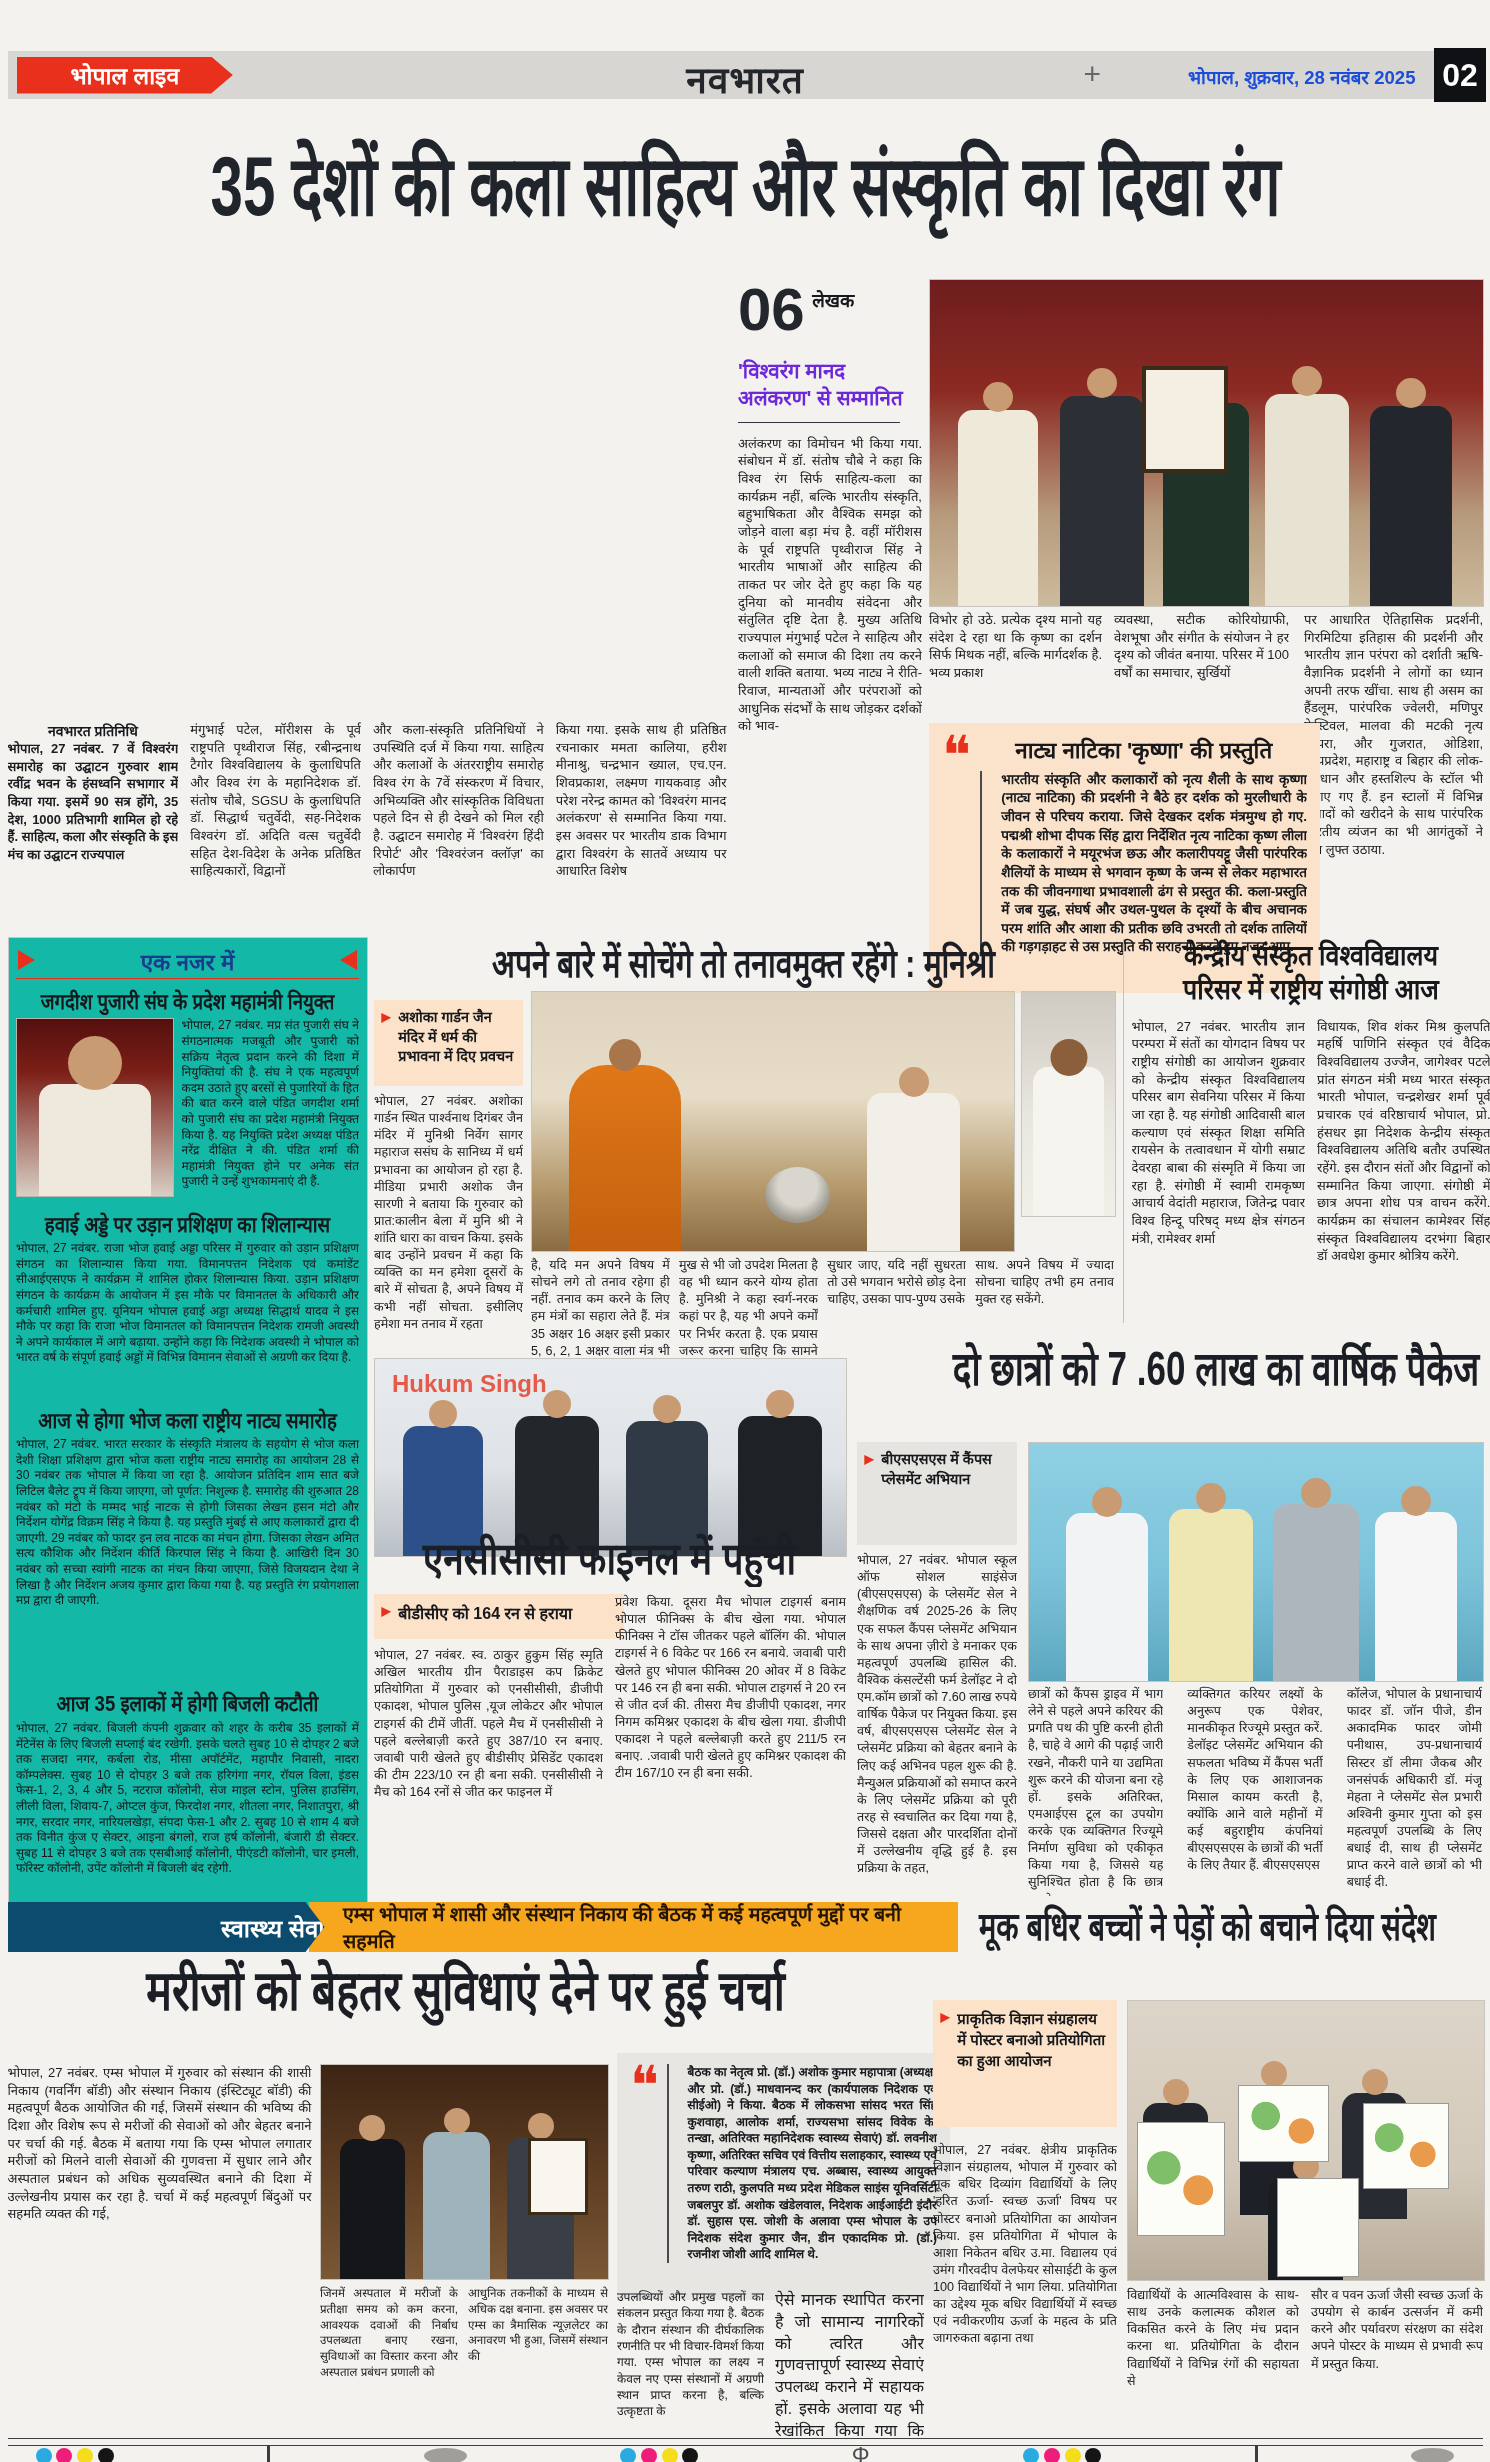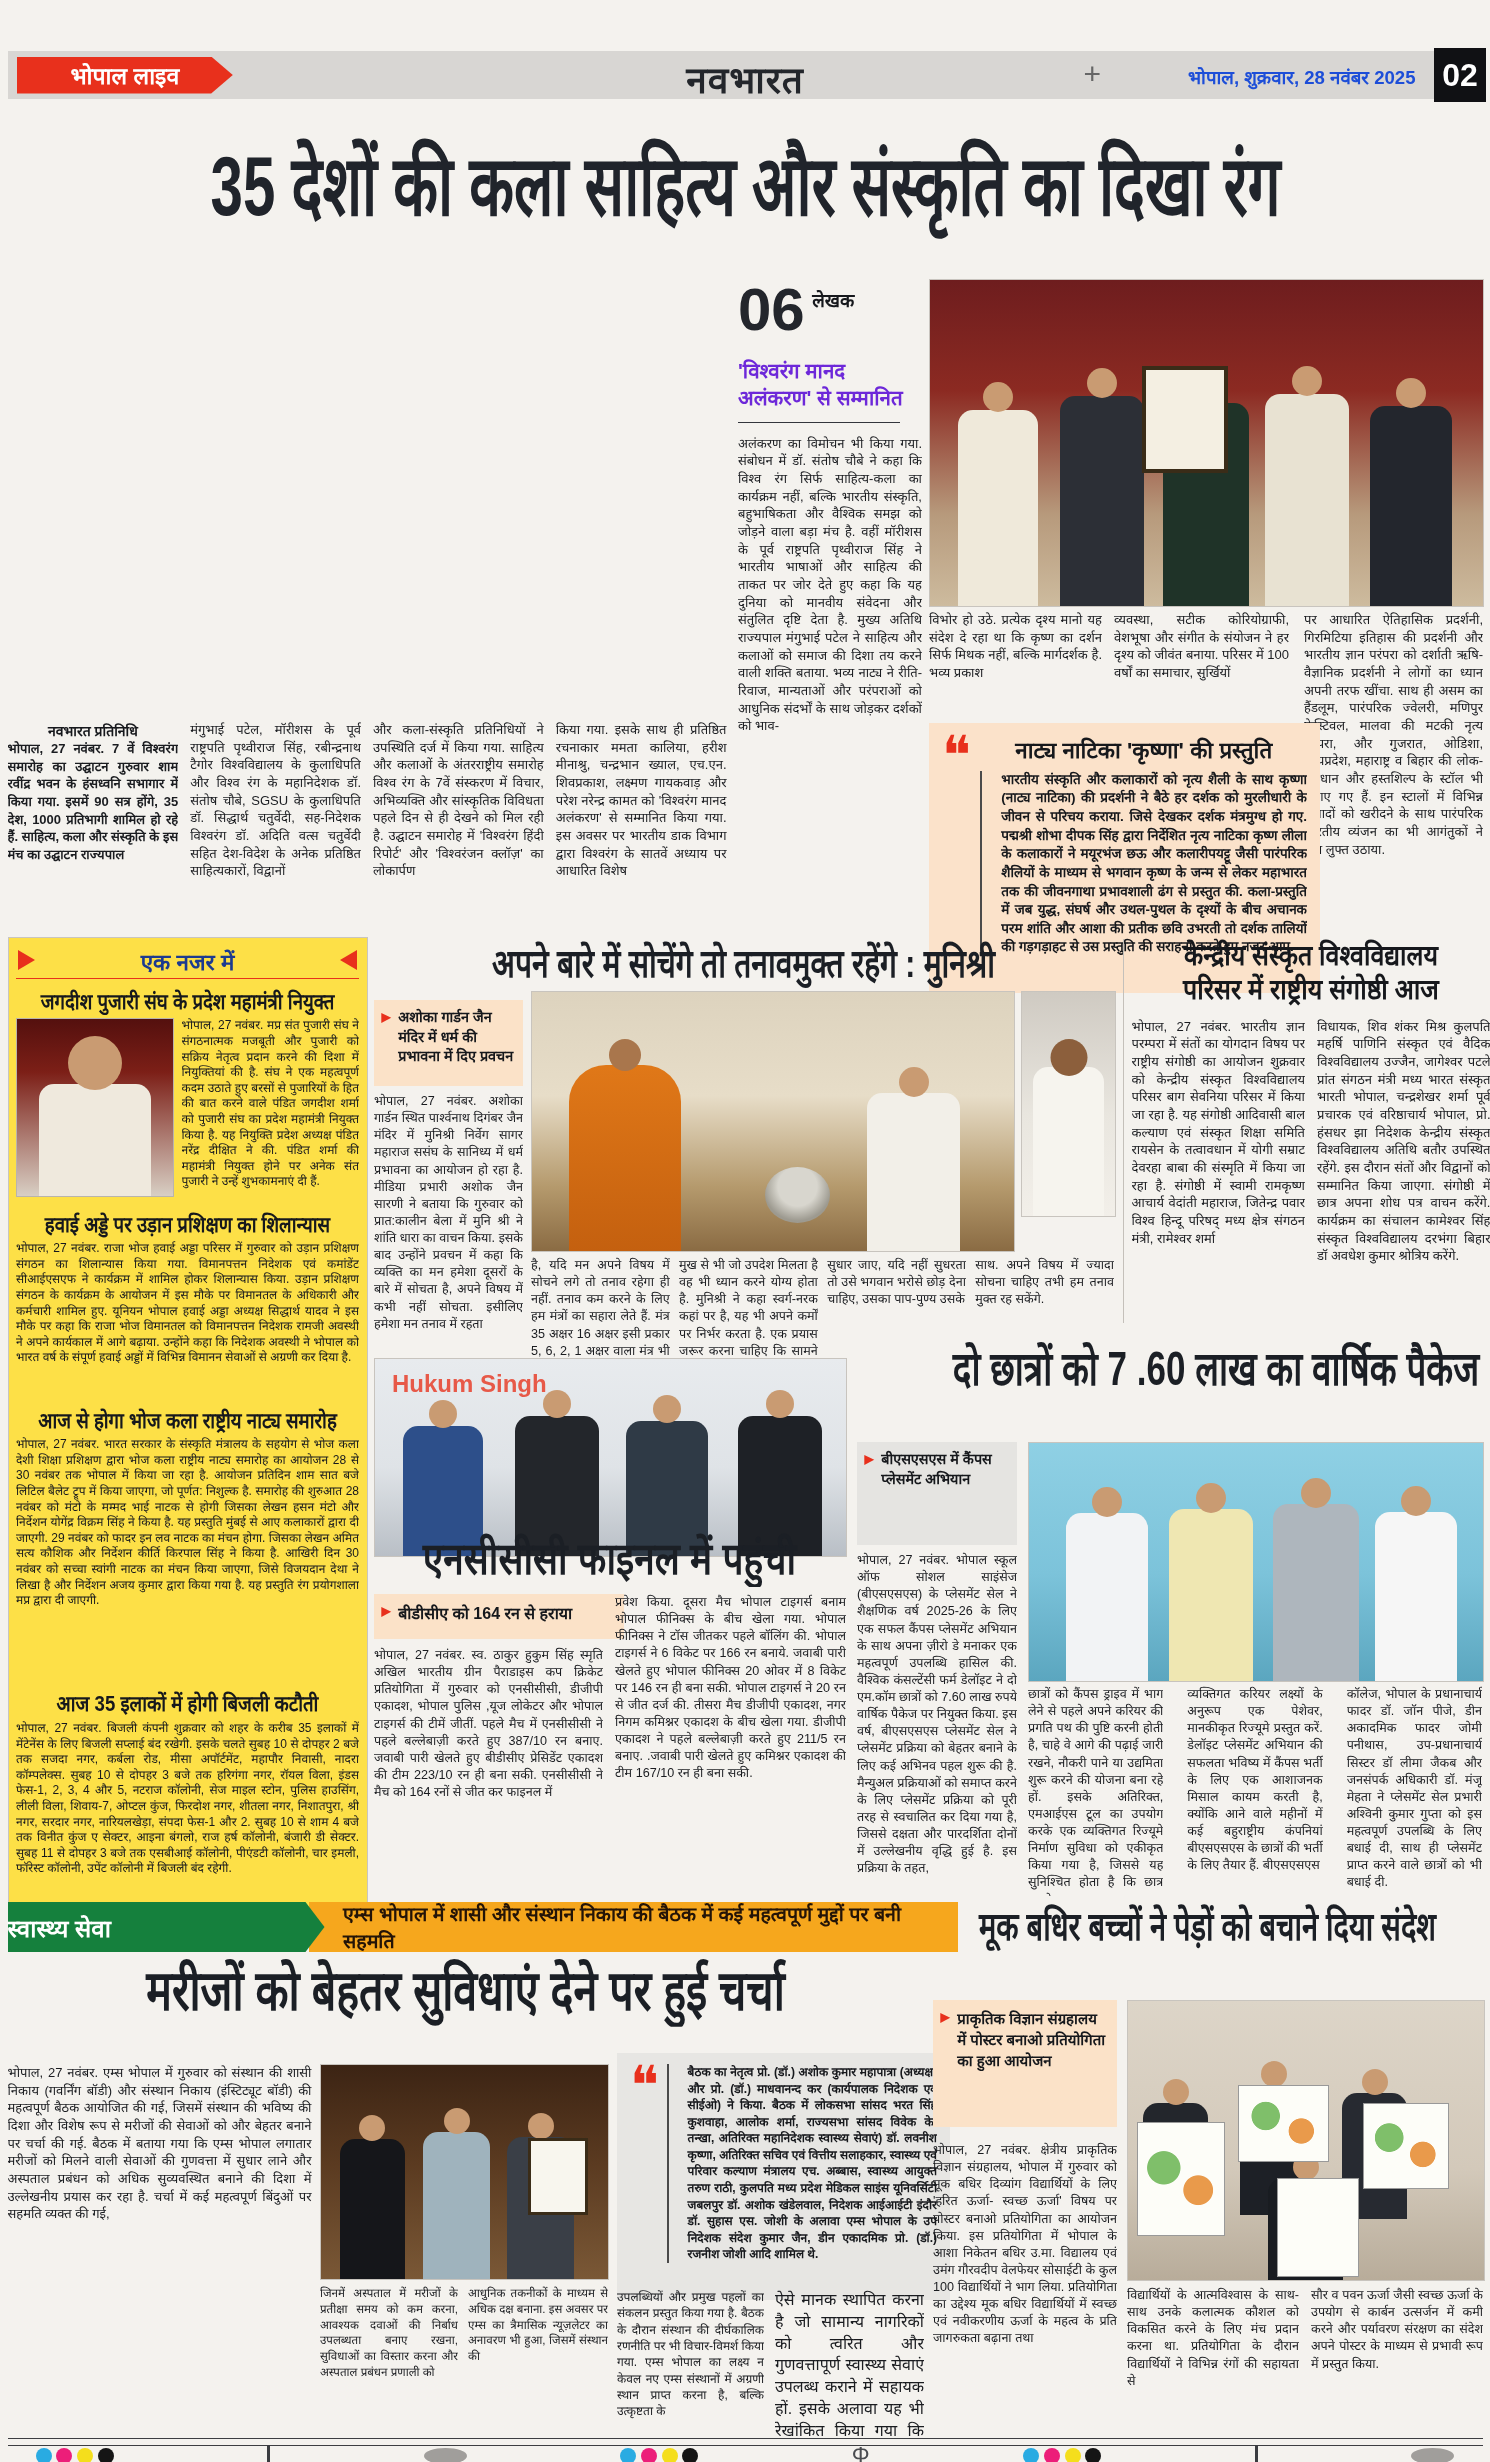--- a/index.html
+++ b/index.html
@@ -44,21 +44,21 @@
   .badge .num{font-size:60px;font-weight:800;line-height:0.95;color:#23262c;}
   .badge .bl{font-size:18.6px;font-weight:800;padding-top:5.6px;}
   .badge-title{font-size:20.5px;font-weight:800;line-height:1.3;margin-top:20px;color:#6d28d9;}
   .bsep{border-bottom:1.9px solid #33363c;margin:11.2px 22.4px 11.2px 0;}
   
   .qbox{position:absolute;background:#fbe2ca;padding:11.2px 13px;overflow:hidden;}
   .qmark{color:#e8301c;font-size:54px;line-height:0.8;font-family:"DejaVu Serif",serif;}
   .qtitle{font-size:22.4px;font-weight:800;text-align:center;white-space:nowrap;overflow:hidden;margin-bottom:5.6px;}
   .qtext{font-weight:700;font-size:13.5px;line-height:1.38;text-align:justify;border-left:2.8px solid #4a4a4a;padding-left:19px;overflow:hidden;}
   
-  #rail{left:7.5px;top:937px;width:343px;height:956px;background:#fde047;border:0.9px solid #c9c5bf;padding:7.5px;}
+  #rail{left:7.5px;top:937px;width:343px;height:956px;background:#14b8a6;border:0.9px solid #c9c5bf;padding:7.5px;}
   .nzb{position:relative;height:32px;border-bottom:1.9px solid #e8301c;display:flex;align-items:center;justify-content:center;}
   .nzb .t{font-size:22.4px;font-weight:800;color:#1c3a90;}
   .tri{width:0;height:0;border-top:10.2px solid transparent;border-bottom:10.2px solid transparent;position:absolute;top:4.7px;}
   .tri.l{left:1.9px;border-left:17px solid #e8301c;}
   .tri.r{right:1.9px;border-right:17px solid #e8301c;}
   .nzh{font-size:18.6px;font-weight:800;text-align:center;white-space:nowrap;overflow:hidden;margin:9.3px 0 5.6px;transform:scaleY(1.15);}
   .nztxt{font-size:12px;line-height:1.3;text-align:justify;overflow:hidden;}
   #ph-pujari{position:relative;float:left;width:156px;height:177px;margin:0 7.5px 3.7px 0;border:0.9px solid #b9b4ac;
     background:linear-gradient(180deg,#54100e 0%,#7c1f17 30%,#d8cfc4 100%);overflow:hidden;}
   
@@ -77,23 +77,23 @@
   #cric-red{position:absolute;left:17px;top:11.2px;color:#e8402c;font-weight:800;font-size:24px;opacity:.85;}
   #cric-hl{left:374px;top:1531px;width:471px;height:54px;}
   #cric-hl span{font-size:37px;transform:scaleY(1.2);}
   
   #pack-hl{left:903px;top:1343px;width:626px;height:88px;}
   #pack-hl span{font-size:35px;transform:scaleY(1.35);}
   #ph-bsss{left:1028px;top:1442px;width:454px;height:238px;
     background:linear-gradient(180deg,#8fd0e4 0%,#7cc3da 55%,#5ba6bf 100%);}
   .gkicker{background:#e5e4e1;}
   
-  #atag{left:7.5px;top:1902px;width:317px;height:50px;background:#15803d;
+  #atag{left:7.5px;top:1902px;width:317px;height:50px;background:#0c4a6e;
         clip-path:polygon(0 0,94% 0,100% 50%,94% 100%,0 100%);
-        color:#fff;font-size:24px;font-weight:800;display:flex;align-items:center;justify-content:flex-start;z-index:2;}
+        color:#fff;font-size:24px;font-weight:800;display:flex;align-items:center;justify-content:flex-end;z-index:2;}
   #astrip{left:309px;top:1902px;width:615px;height:50px;background:#f6a71d;display:flex;align-items:center;padding-left:34px;
           font-size:19.6px;font-weight:800;color:#241407;overflow:hidden;}
   #aiims-hl{left:7.5px;top:1959px;width:916px;height:95px;}
   #aiims-hl span{font-size:43px;transform:scaleY(1.3);}
   #ph-aiims{left:320px;top:2064px;width:287px;height:214px;
     background:linear-gradient(180deg,#3c2414 0%,#5a3a20 45%,#7a5836 100%);}
   .gq{background:#e7e6e3;}
   
   #mook-hl{left:933px;top:1905px;width:549px;height:86px;}
   #mook-hl span{font-size:29px;transform:scaleY(1.35);}

